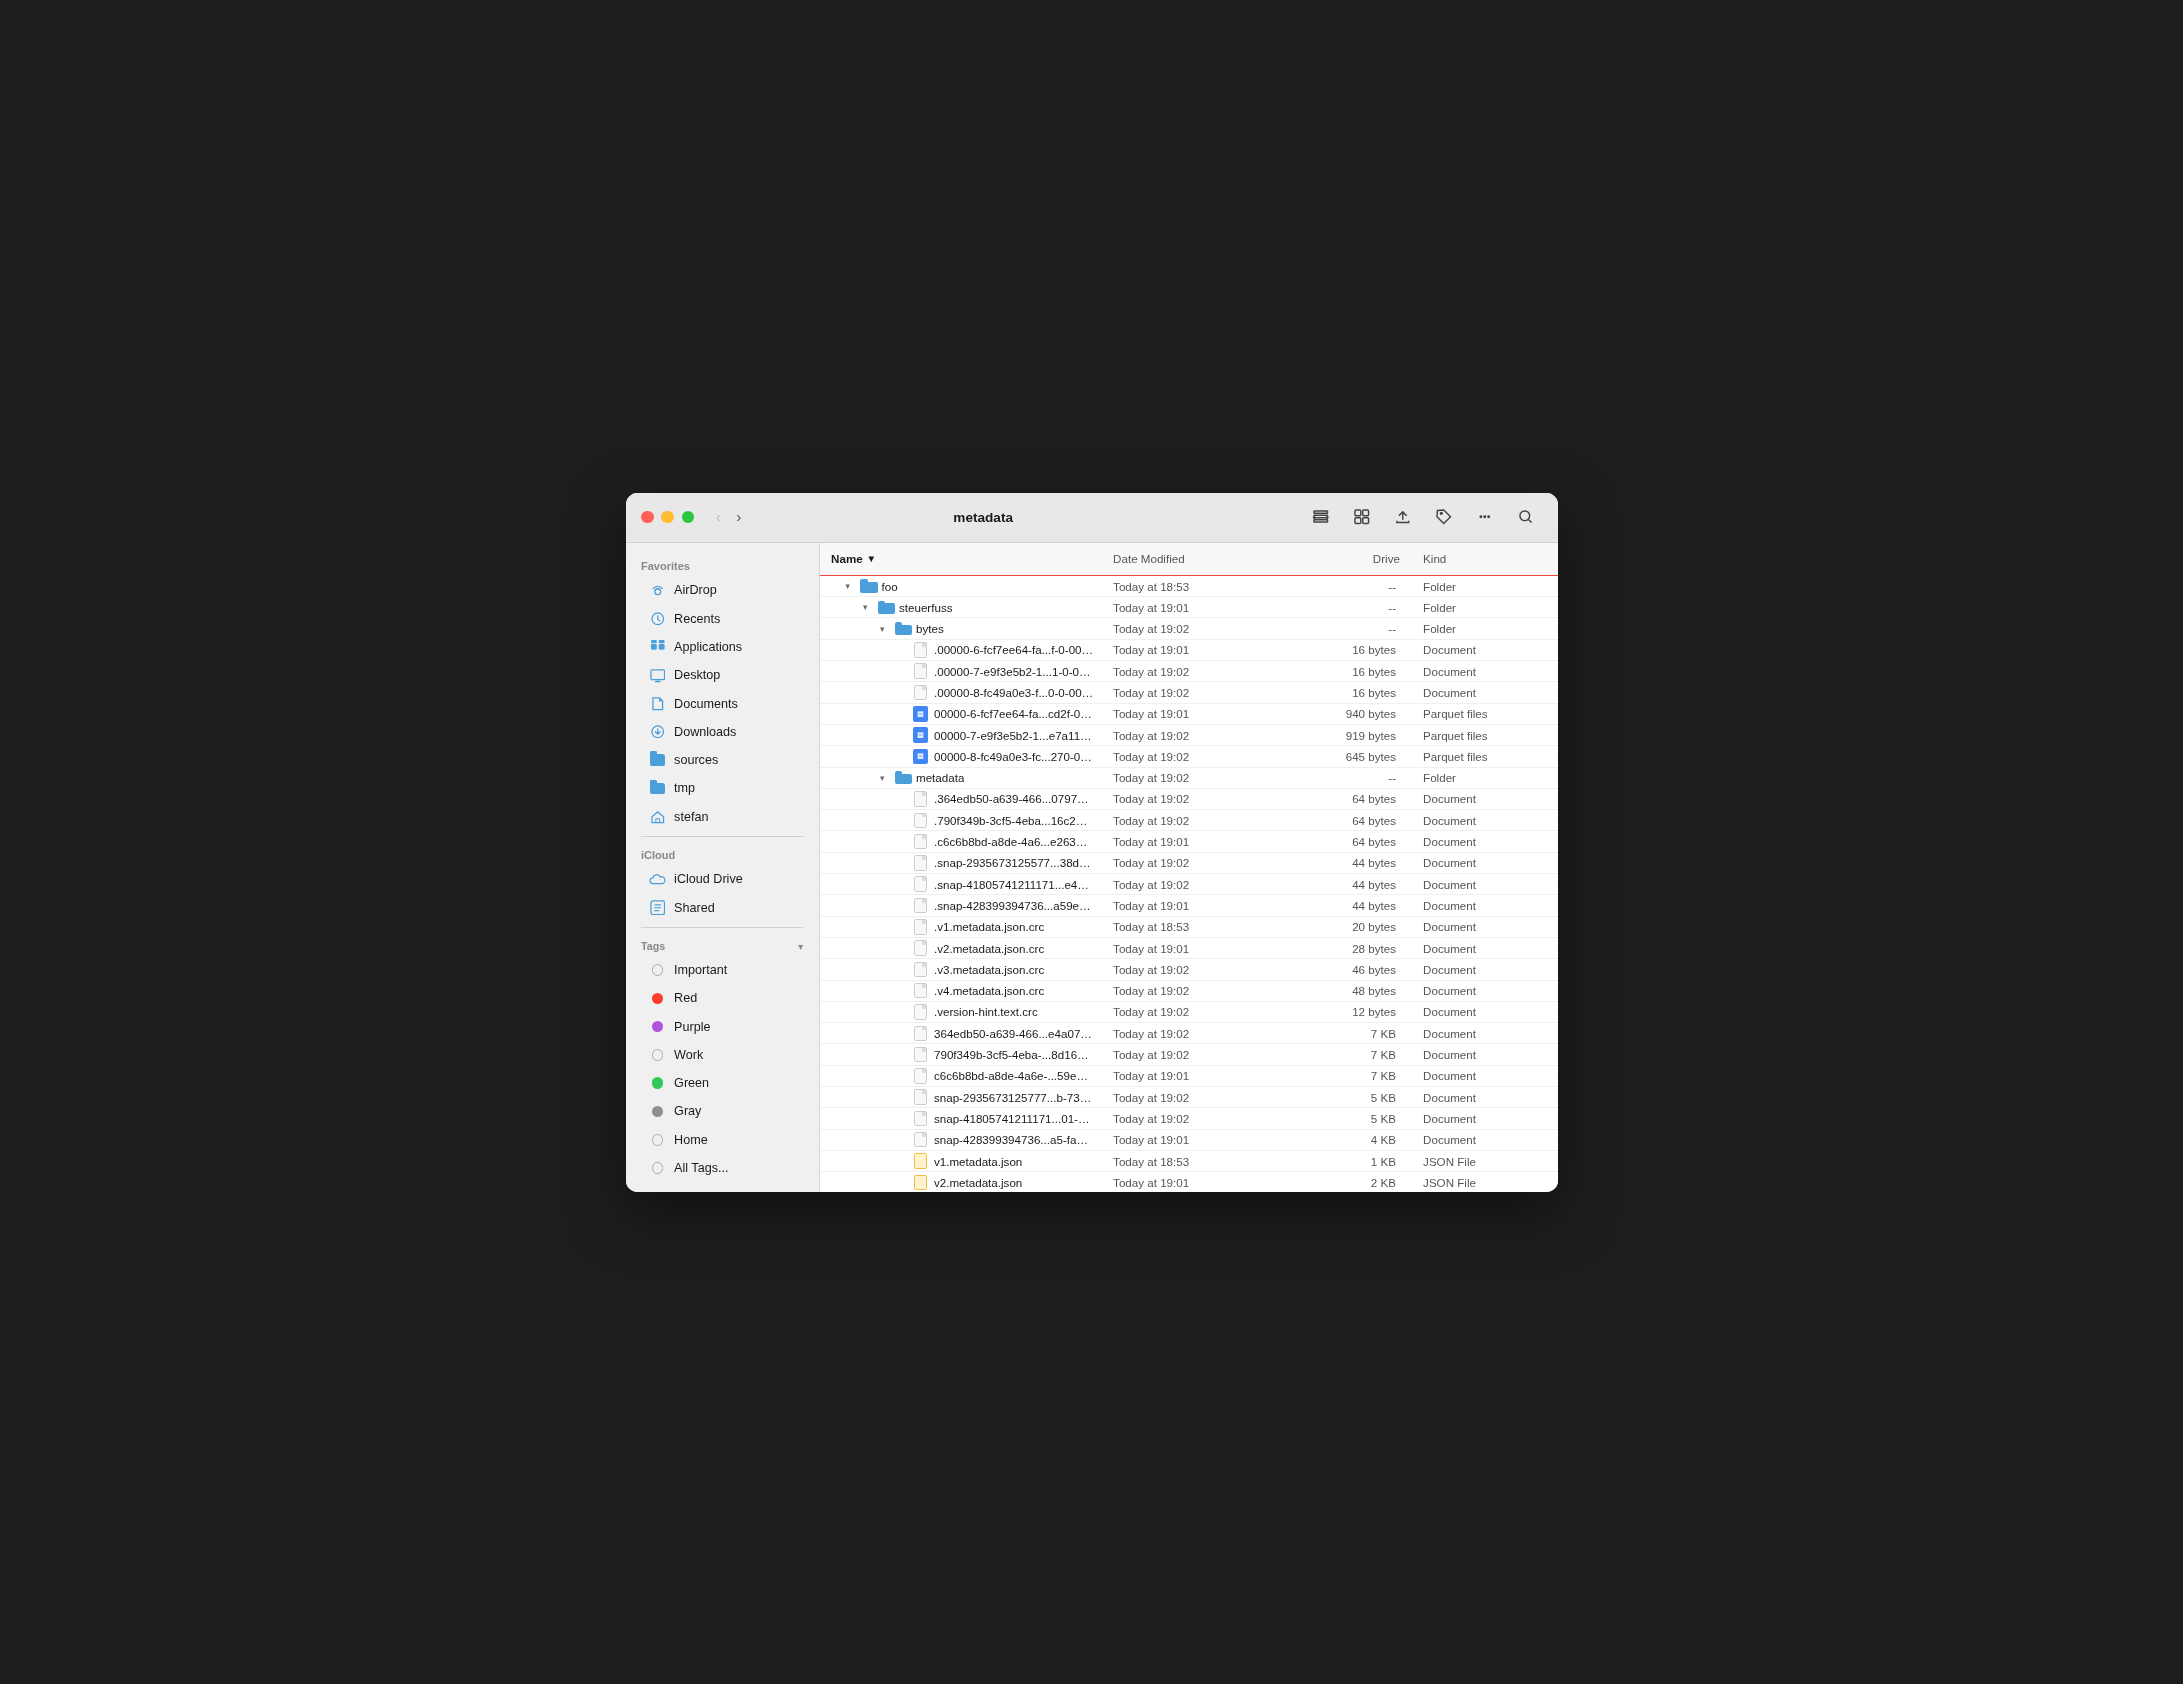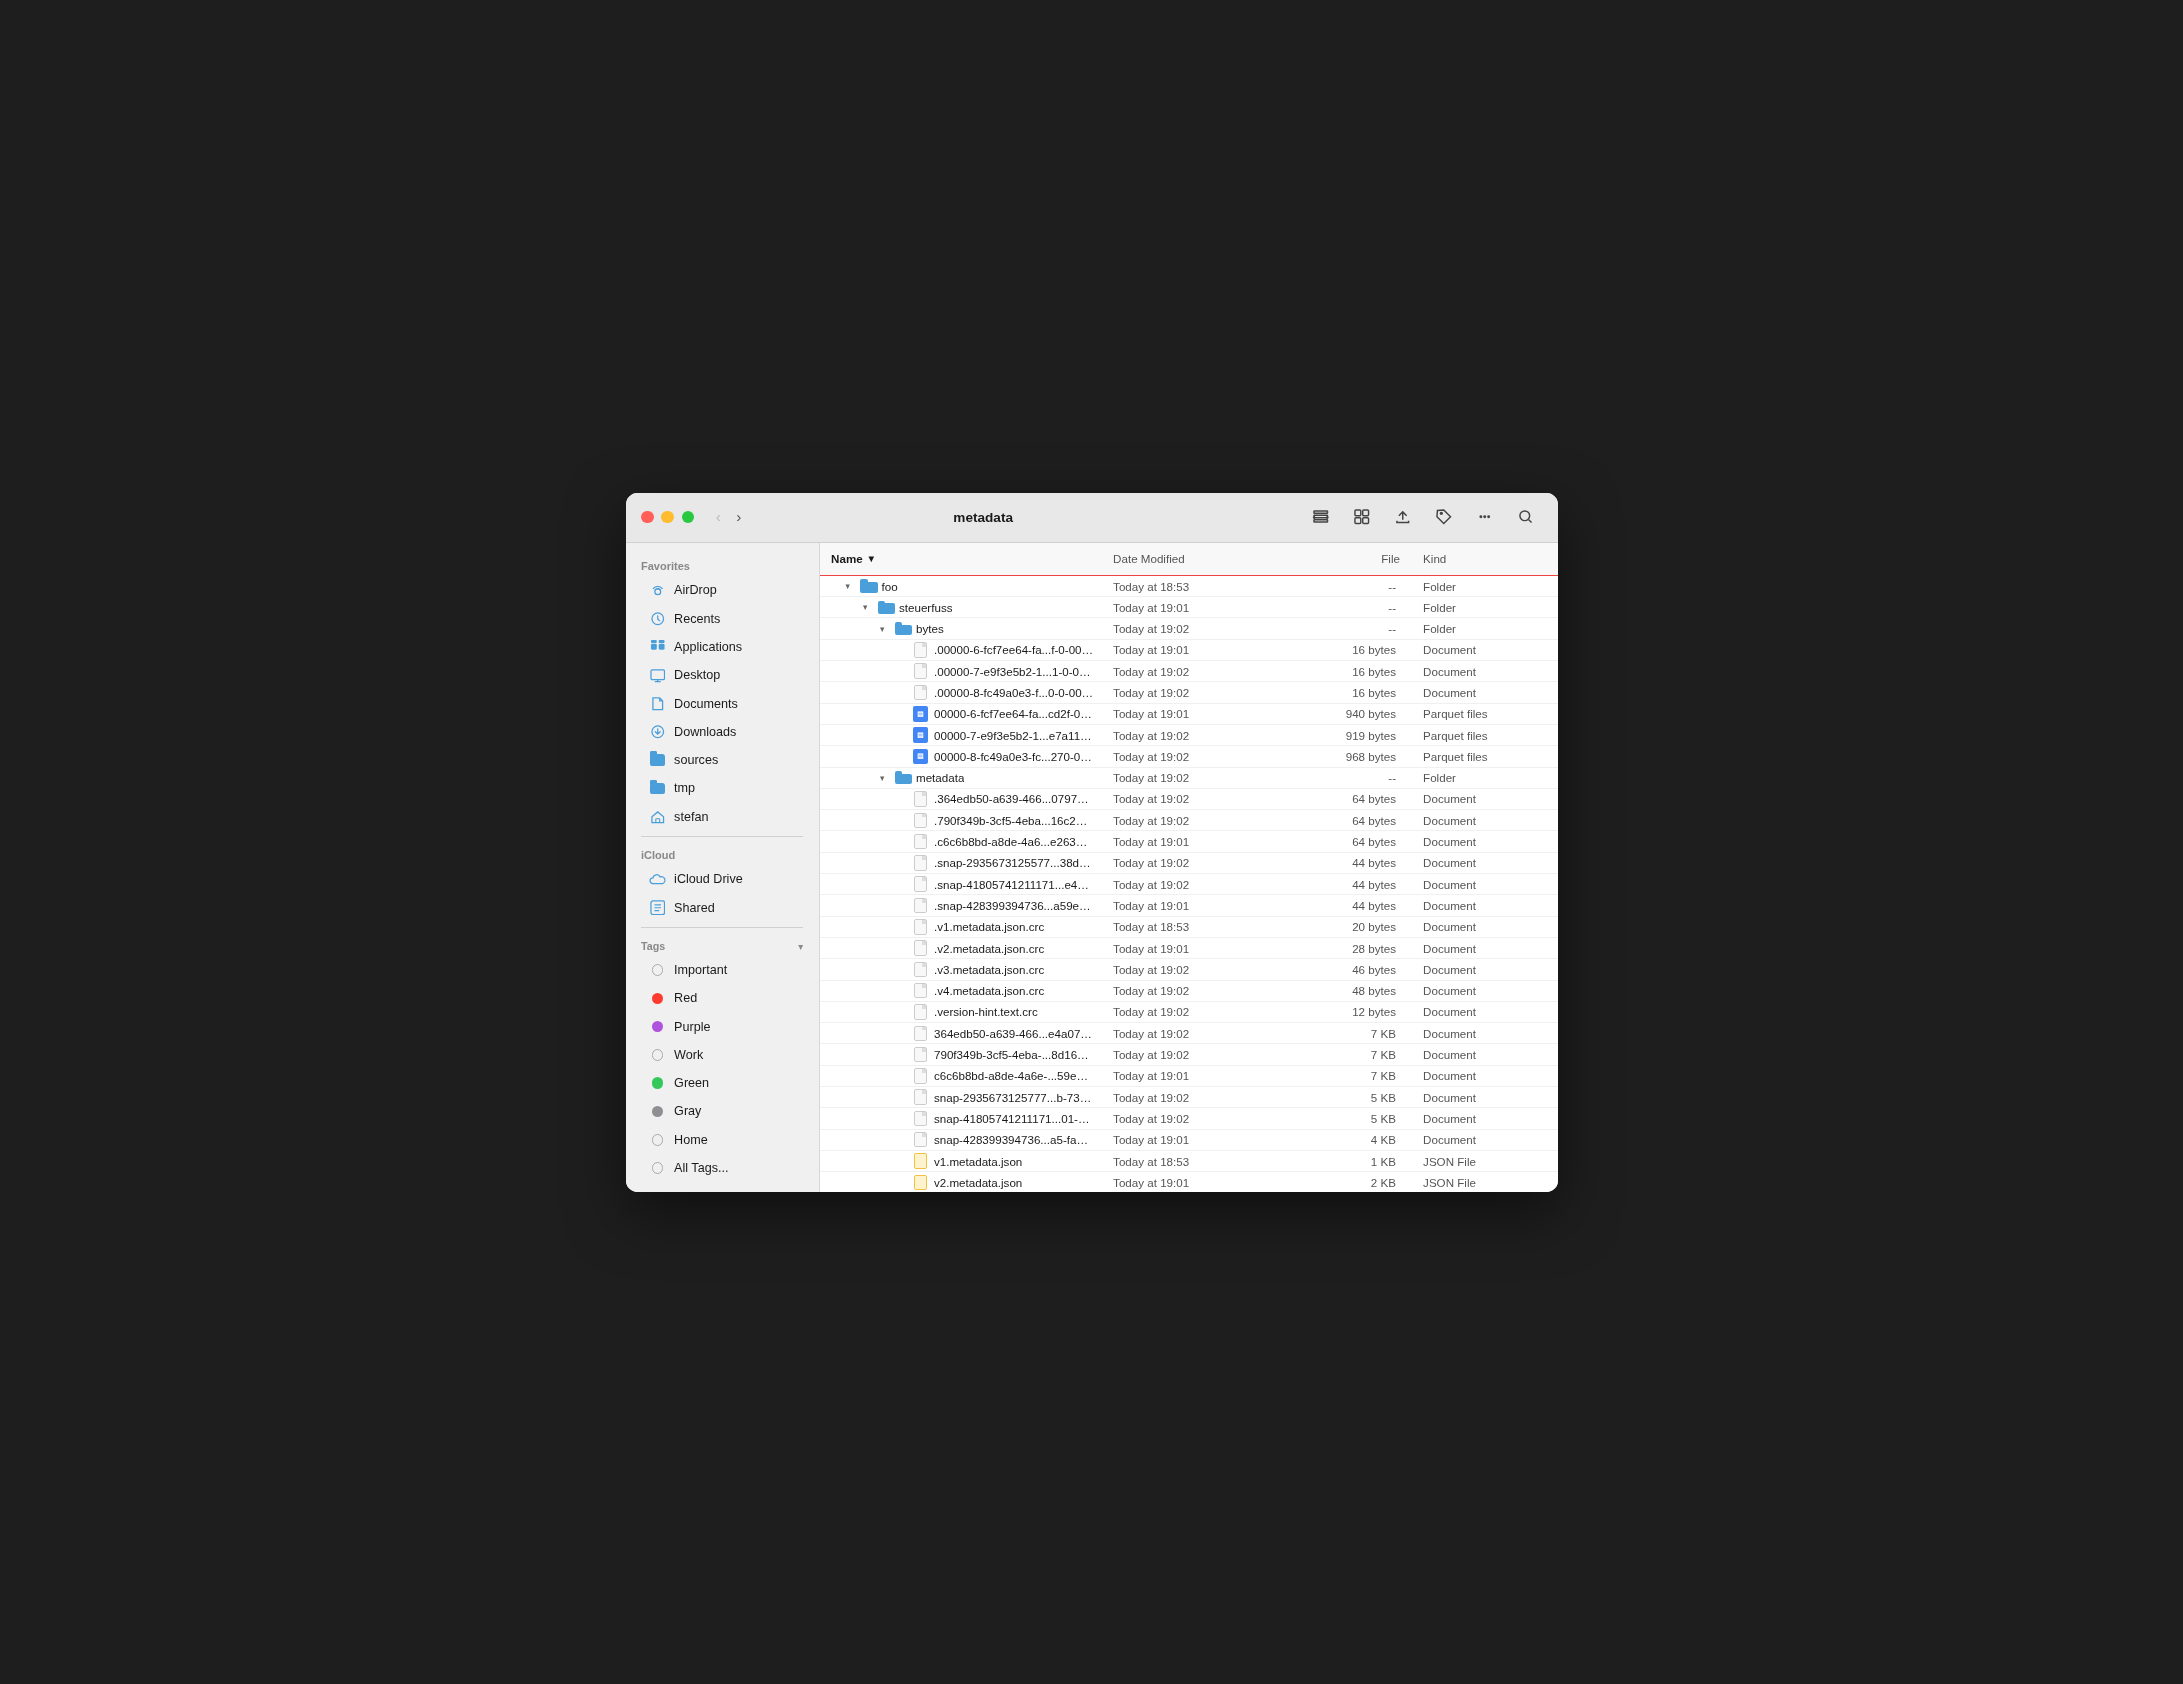--- a/index.html
+++ b/index.html
@@ -497,21 +497,21 @@
     <div class="content-area">
       <div class="column-headers">
         <div class="col-header sorted">
           <span>Name</span>
           <span class="sort-arrow">▼</span>
         </div>
         <div class="col-header">
           <span>Date Modified</span>
         </div>
         <div class="col-header" style="text-align:right;justify-content:flex-end;">
-          <span>File</span>
+          <span>Drive</span>
         </div>
         <div class="col-header">
           <span>Kind</span>
         </div>
       </div>
 
       <div class="file-list" id="file-list">
           <div class="file-row">
     <div class="file-name-cell">
       <div class="file-indent" style="width:15.5px;"></div>
@@ -634,21 +634,21 @@
           <div class="file-row">
     <div class="file-name-cell">
       <div class="file-indent" style="width:68px;"></div>
       <div style="width:13.6px;flex-shrink:0;"></div>
       <div class="file-icon">
                 <div style="width:14.6px;height:15.5px;background:#4285f4;border-radius:1.9px;display:flex;align-items:center;justify-content:center;font-size:6.8px;color:white;font-weight:bold;">▤</div>
               </div>
       <span class="file-name-text">00000-8-fc49a0e3-fc...270-0-00001.parquet</span>
     </div>
     <div class="file-cell">Today at 19:02</div>
-    <div class="file-cell size">968 bytes</div>
+    <div class="file-cell size">645 bytes</div>
     <div class="file-cell">Parquet files</div>
   </div>
           <div class="file-row">
     <div class="file-name-cell">
       <div class="file-indent" style="width:50px;"></div>
       <div class="disclosure-btn">▾</div>
       <div class="file-icon">
                 <div style="position:relative;width:17.5px;height:13.6px;">
       <div style="position:absolute;top:2.9px;left:0;width:17.5px;height:10.7px;background:#4a9eda;border-radius:1px 1.9px 1.9px 1.9px;"></div>
       <div style="position:absolute;top:0;left:0;width:7.8px;height:4.9px;background:#4a9eda;border-radius:1.9px 1.9px 0 0;"></div>

